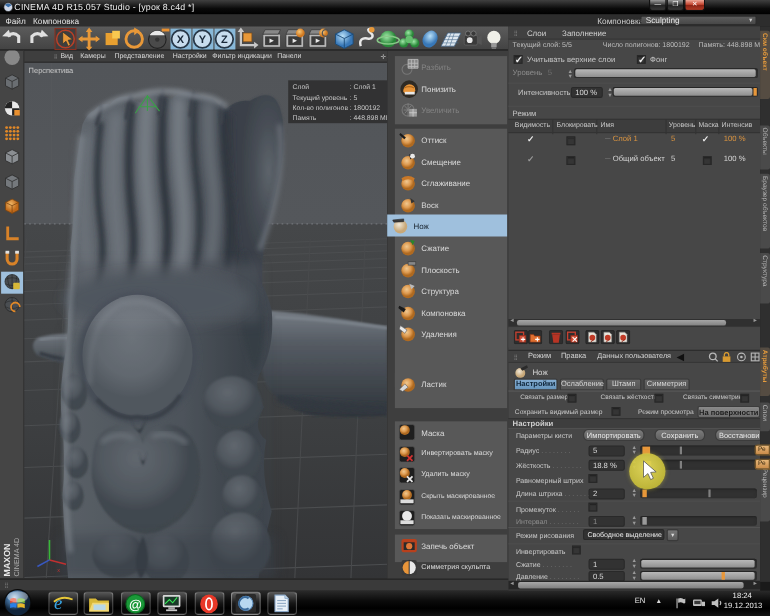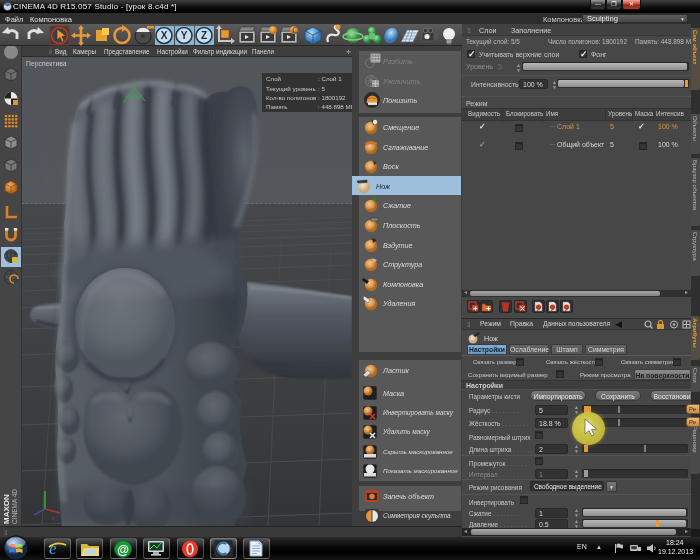--- a/index.html
+++ b/index.html
@@ -14,21 +14,21 @@
 #btnmax{left:606px;width:16px;}
 #btnclose{left:622px;width:19px;background:linear-gradient(#f0a898,#c44732 45%,#8f2516 55%,#b03a24);}
 #menubar{left:0;top:13px;width:700px;height:11px;background:#2d2d2d;color:#e2e2e2;font-size:7.5px;}
 #toolbar{left:0;top:24px;width:462px;height:22px;background:linear-gradient(#5c5c5c,#434343);border-bottom:1px solid #262626;}
 #vpmenu{left:22px;top:46px;width:330px;height:11px;background:#3e3e3e;color:#d8d8d8;font-size:6.3px;border-bottom:1px solid #2a2a2a;}
 #leftcol{left:0;top:46px;width:22px;height:480px;background:#454545;border-right:1px solid #333;}
 #viewport{left:22px;top:57px;width:330px;height:469px;background:#3b3b3d;overflow:hidden;}
 #palette{left:352px;top:46px;width:110px;height:483px;background:#3e3e3e;}
 .pal-group{position:absolute;left:7px;width:102px;background:#585858;}
 .pal-row{position:relative;height:19.6px;color:#dcdcdc;font-size:7.2px;}
-.pal-row .lbl{position:absolute;left:24px;top:6px;white-space:nowrap;font-style:italic;}
+.pal-row .lbl{position:absolute;left:24px;top:6px;white-space:nowrap;}
 .pal-row.dis .lbl{color:#838383;}
 .pal-row.sel{background:#9fc0dd;margin-left:-7px;width:109px;padding-left:7px;}
 .pal-row.sel .lbl{color:#16202a;}
 #rpanel{left:462px;top:24px;width:229px;height:513px;background:#474747;color:#c6c6c6;font-size:7px;overflow:hidden;}
 .sep{position:absolute;left:0;width:229px;height:1px;background:#3a3a3a;border-bottom:1px solid #535353;}
 .chk{position:absolute;width:8px;height:8px;background:#353535;border:1px solid #272727;box-shadow:inset 0 1px 1px #222;}
 .chk.on::after{content:"✓";position:absolute;left:0px;top:-2px;color:#f0f0f0;font-size:9px;font-weight:bold;}
 .well{position:absolute;height:10px;background:#323232;border:1px solid #292929;border-radius:2px;color:#dcdcdc;font-size:7px;padding:1px 3px 0;white-space:nowrap;}
 .spin{position:absolute;width:7px;height:10px;color:#9a9a9a;font-size:5px;line-height:5px;text-align:center;}
 .track{position:absolute;height:9px;background:#313131;border-radius:2px;box-shadow:inset 0 1px 2px #222;}
@@ -430,40 +430,47 @@
 <div class="abs" id="palette">
       <div class="pal-group" style="top:5px;height:62px">
         <div class="pal-row dis">
           <svg style="position:absolute;left:4px;top:2px" width="18" height="16">
             <circle cx="7" cy="10" r="4.5" fill="none" stroke="#777" stroke-width="1"></circle>
             <rect x="8" y="1" width="9" height="8" fill="#888"></rect>
             <path d="M8 1h9v8h-9z M8 4.5h9 M8 7.5h9 M11 1v8 M14 1v8" stroke="#bbb" stroke-width=".8" fill="none"></path>
           </svg>
           <span class="lbl">Разбить</span>
         </div>
+        <div class="pal-row ">
+          <svg style="position:absolute;left:4px;top:1px" width="18" height="18">
+            <circle cx="9" cy="9" r="8" fill="#2e2a24"></circle>
+            <path d="M3.5 11 Q4 5.5 9 4.5 Q14.5 5 14.5 10 Q14 13.5 9 13.5 Q4.5 13.5 3.5 11Z" fill="#e8953a"></path>
+            <path d="M4.5 8 Q9 5.5 13.5 8" stroke="#b06a1f" fill="none"></path>
+            <rect x="5" y="11.5" width="9" height="2.4" fill="#e8e8e8"></rect>
+          </svg>
+          <span class="lbl">Понизить</span>
+        </div>
         <div class="pal-row dis">
           <svg style="position:absolute;left:4px;top:1px" width="18" height="17">
             <circle cx="8" cy="9" r="5.5" fill="none" stroke="#777" stroke-width="1"></circle>
             <path d="M4 9h12 M8 3v12 M5 5.5 L12 13 M11 5 L5 12" stroke="#888" stroke-width=".7"></path>
             <rect x="9" y="8" width="7" height="7" fill="#999"></rect>
             <path d="M9 11.5h7 M12.5 8v7" stroke="#ccc" stroke-width=".8"></path>
           </svg>
           <span class="lbl">Увеличить</span>
         </div>
+      </div>
+      <div class="pal-group" style="top:71px;height:235px">
         <div class="pal-row ">
-          <svg style="position:absolute;left:4px;top:1px" width="18" height="18">
-            <circle cx="9" cy="9" r="8" fill="#2e2a24"></circle>
-            <path d="M3.5 11 Q4 5.5 9 4.5 Q14.5 5 14.5 10 Q14 13.5 9 13.5 Q4.5 13.5 3.5 11Z" fill="#e8953a"></path>
-            <path d="M4.5 8 Q9 5.5 13.5 8" stroke="#b06a1f" fill="none"></path>
-            <rect x="5" y="11.5" width="9" height="2.4" fill="#e8e8e8"></rect>
-          </svg>
-          <span class="lbl">Понизить</span>
-        </div>
-      </div>
-      <div class="pal-group" style="top:71px;height:235px">
+          <svg style="position:absolute;left:3px;top:2px" width="17" height="16">
+            <circle cx="9" cy="9" r="6.2" fill="url(#palball)"></circle>
+            <path d="M2 2 L7 6 L5.5 7.5 L1 3.5Z" fill="#1a1a1a"></path>
+          </svg>
+          <span class="lbl">Оттиск</span>
+        </div>
         <div class="pal-row ">
           <svg style="position:absolute;left:3px;top:2px" width="17" height="16">
             <circle cx="9" cy="9" r="6.2" fill="url(#palball)"></circle>
             <path d="M10 1 L14 3 L11 6Z" fill="#222"></path>
             <circle cx="13" cy="3" r="2.2" fill="#e8e8e8"></circle>
           </svg>
           <span class="lbl">Смещение</span>
         </div>
         <div class="pal-row ">
           <svg style="position:absolute;left:3px;top:2px" width="17" height="16">
@@ -496,47 +503,40 @@
         <div class="pal-row ">
           <svg style="position:absolute;left:3px;top:2px" width="17" height="16">
             <circle cx="9" cy="9" r="6.2" fill="url(#palball)"></circle>
             <rect x="9" y="1" width="7" height="3" fill="#888" stroke="#333" stroke-width=".5"></rect>
           </svg>
           <span class="lbl">Плоскость</span>
         </div>
         <div class="pal-row ">
           <svg style="position:absolute;left:3px;top:2px" width="17" height="16">
             <circle cx="9" cy="9" r="6.2" fill="url(#palball)"></circle>
-            <path d="M10 1 L15 3 L11 6Z" fill="#2a2a2a"></path>
-          </svg>
-          <span class="lbl">Вздутие</span>
-        </div>
-        <div class="pal-row ">
-          <svg style="position:absolute;left:3px;top:2px" width="17" height="16">
-            <circle cx="9" cy="9" r="6.2" fill="url(#palball)"></circle>
             <path d="M10 2 L15 4 L12 7Z" fill="#bbb"></path>
           </svg>
           <span class="lbl">Структура</span>
         </div>
         <div class="pal-row ">
           <svg style="position:absolute;left:3px;top:2px" width="17" height="16">
             <circle cx="9" cy="9" r="6.2" fill="url(#palball)"></circle>
             <path d="M1 2 L7 5 L5 8 L0 4Z" fill="#1a1a1a"></path>
           </svg>
           <span class="lbl">Компоновка</span>
         </div>
         <div class="pal-row ">
           <svg style="position:absolute;left:3px;top:2px" width="17" height="16">
             <circle cx="9" cy="9" r="6.2" fill="url(#palball)"></circle>
             <path d="M2 1 L8 5 L6 8 L1 4Z" fill="#e8e8e8" stroke="#555" stroke-width=".5"></path>
           </svg>
           <span class="lbl">Удаления</span>
         </div>
       </div>
-      <div class="pal-group" style="top:314px;height:32px">
+      <div class="pal-group" style="top:293px;height:32px">
         <div class="pal-row">
           <svg style="position:absolute;left:3px;top:2px" width="17" height="16">
             <circle cx="9" cy="9" r="6.2" fill="url(#palball)"></circle>
             <path d="M1 13 L6 8 L9 11 L4 15Z" fill="#d8d8d8" stroke="#555" stroke-width=".5"></path>
           </svg>
           <span class="lbl">Ластик</span>
         </div>
       </div>
       <div class="pal-group" style="top:337px;height:98px">
         <div class="pal-row">

